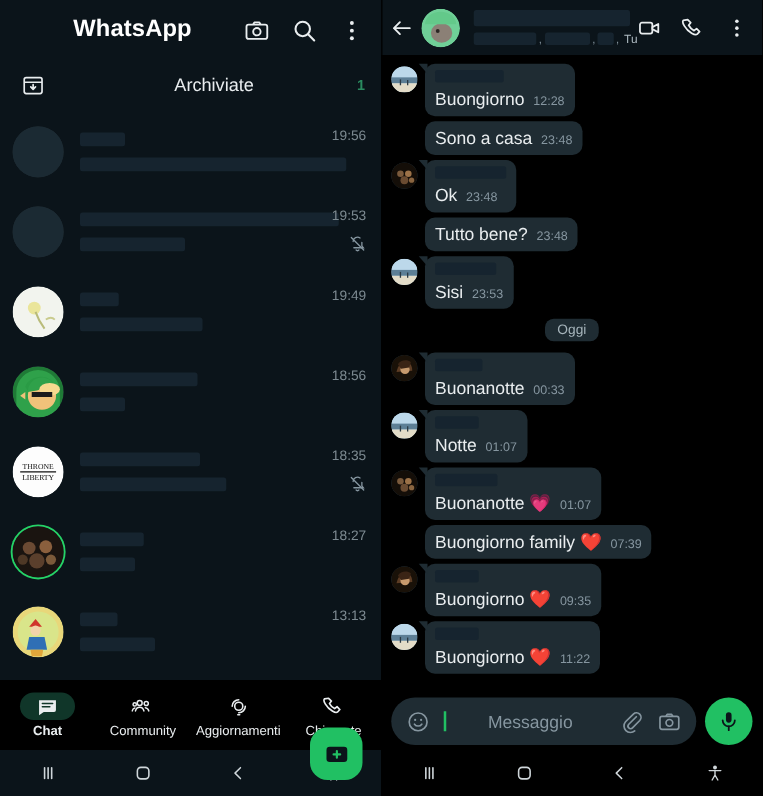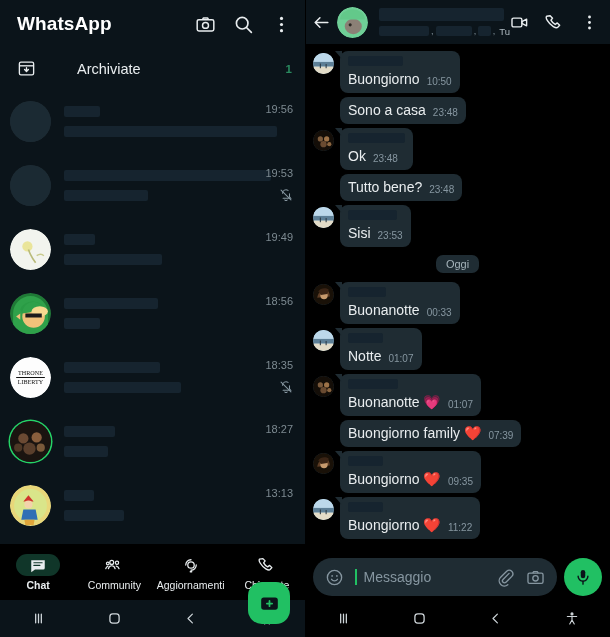--- a/index.html
+++ b/index.html
@@ -2,21 +2,21 @@
 <html><head>
 <meta charset="utf-8">
 <style>
   * { box-sizing: border-box; margin: 0; padding: 0; }
   html, body {
     width: 610px; height: 637px;
     background: #000;
     font-family: "Liberation Sans", sans-serif;
     overflow: hidden;
   }
-  .screen { position: relative; width: 610px; height: 489px; display: flex; }
+  .screen { position: relative; width: 610px; height: 489px; display: flex; text-align: center; }
 
   
   .left-panel {
     width: 305px; height: 637px;
     background: #0b141a;
     position: relative;
     display: flex; flex-direction: column;
   }
   .wa-header {
     height: 48px; flex: 0 0 48px;
@@ -511,21 +511,21 @@
               <rect x="0" y="17" width="40" height="9" fill="#5d7f96"></rect>
               <rect x="0" y="26" width="40" height="14" fill="#e3dcc8"></rect>
               <rect x="13" y="20" width="2" height="9" fill="#2c3a44"></rect>
               <rect x="24" y="21" width="2" height="8" fill="#2c3a44"></rect>
             </svg>
           </div>
           <div class="bubble tail">
             <div class="sender-red" style="width: 55px;"></div>
             <div class="bubble-line">
               <span class="bubble-text">Buongiorno</span>
-              <span class="bubble-time">10:50</span>
+              <span class="bubble-time">12:28</span>
             </div>
           </div>
         </div>
         <div class="msg-row">
           <div class="msg-avatar hidden">
             <svg viewBox="0 0 40 40">
               <circle cx="20" cy="20" r="20" fill="#a9cbe0"></circle>
               <rect x="0" y="0" width="40" height="17" fill="#bcd8ea"></rect>
               <rect x="0" y="17" width="40" height="9" fill="#5d7f96"></rect>
               <rect x="0" y="26" width="40" height="14" fill="#e3dcc8"></rect>

